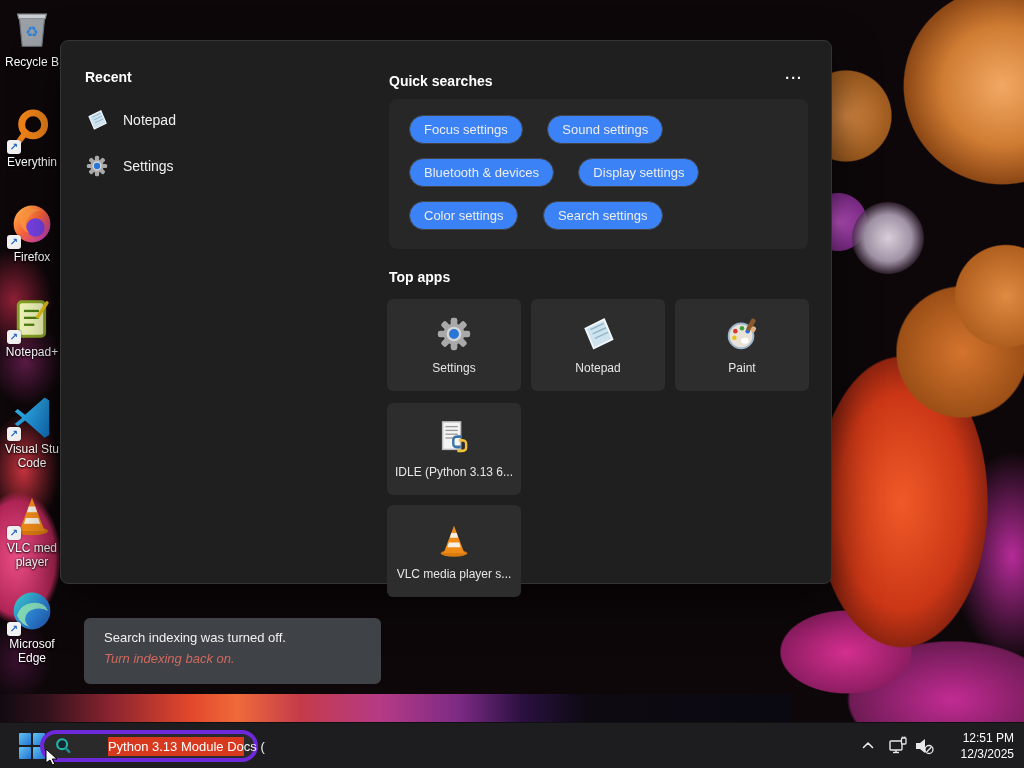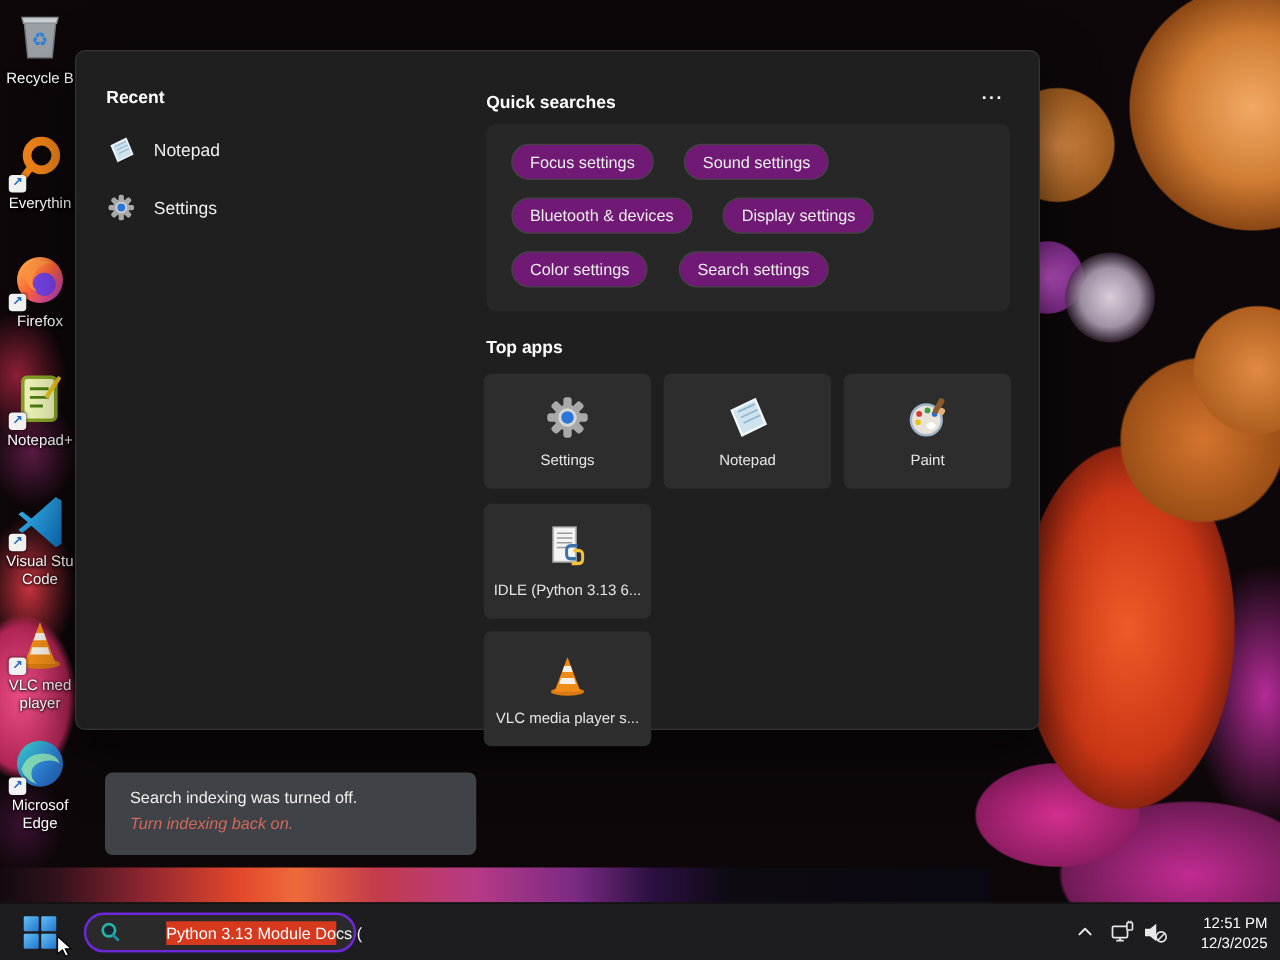--- a/index.html
+++ b/index.html
@@ -42,43 +42,43 @@
   .recent-item{position:absolute;left:24px;width:260px;height:30px;display:flex;align-items:center;
     gap:14px;cursor:pointer;border-radius:4px;}
   .recent-item .ric{width:24px;height:24px;flex:0 0 auto;}
   .recent-item .rlbl{font-size:14px;color:#f0f0f0;}
   #quick-title{left:328px;top:32px;}
   #more-btn{position:absolute;right:28px;top:28px;color:#fff;font-weight:bold;letter-spacing:2px;
     font-size:14px;cursor:pointer;line-height:10px;}
   #quick-card{position:absolute;left:328px;top:58px;width:419px;height:150px;background:#272727;
     border-radius:8px;box-sizing:border-box;padding:16px 20px;}
   .pill{display:inline-flex;align-items:center;height:27px;padding:0 14px;margin:0 20px 14px 0;
-    background:#701a75;border:1px solid #444;border-radius:15px;font-size:13px;color:#ededed;
+    background:#3b82f6;border:1px solid #444;border-radius:15px;font-size:13px;color:#ededed;
     cursor:pointer;white-space:nowrap;}
   #topapps-title{left:328px;top:228px;}
   .tile-row{position:absolute;left:326px;display:flex;gap:10px;}
   #tile-row-1{top:258px;}
   #tile-row-2{top:362px;flex-direction:column;}
   .tile{width:134px;height:92px;background:#2d2d2d;border-radius:6px;display:flex;flex-direction:column;
     align-items:center;justify-content:center;gap:8px;cursor:pointer;box-sizing:border-box;}
   .tile.selected{border:2px solid #fff;background:#323232;}
   .tile .tlbl{font-size:12px;color:#e6e6e6;max-width:120px;white-space:nowrap;overflow:hidden;}
   .tile .tic{width:38px;height:38px;}
   #notif{position:absolute;left:23px;top:577px;width:297px;height:66px;background:#3f4247;
     border-radius:6px;box-sizing:border-box;padding:12px 0 0 20px;}
   #notif .msg{font-size:13px;color:#f0f0f0;}
   #notif .lnk{font-size:13px;margin-top:6px;cursor:pointer;}
   
   #taskbar{position:absolute;left:0;top:722px;width:1024px;height:46px;background:#1d1d1f;z-index:5;
     border-top:1px solid #101012;}
   #start-btn{position:absolute;left:19px;top:10px;width:26px;height:26px;display:grid;
     grid-template-columns:12px 12px;grid-template-rows:12px 12px;gap:2px;cursor:pointer;}
   #start-btn span{background:linear-gradient(135deg,#63c2f5,#2173cf);border-radius:1px;}
-  #tb-search{position:absolute;left:67px;top:7px;width:218px;height:32px;border-radius:16px;
-    background:#2a2a2a;border:2px solid #6d28d9;display:flex;align-items:center;box-sizing:border-box;
+  #tb-search{position:absolute;left:40px;top:7px;width:218px;height:32px;border-radius:16px;
+    background:#2a2a2a;border:4px solid #6d28d9;display:flex;align-items:center;box-sizing:border-box;
     padding:0 10px;cursor:text;}
   #tb-search .mag{width:18px;height:18px;margin-right:7px;flex:0 0 auto;}
   #tb-search .txt{font-size:13px;white-space:pre;color:#f2f2f2;}
   #tb-search .sel{color:#fff;padding:2px 0;}
   .tray-btn{position:absolute;top:11px;width:24px;height:24px;display:flex;align-items:center;
     justify-content:center;cursor:pointer;}
   #tray-chevron{left:856px;}
   #tray-network{left:886px;}
   #tray-volume{left:912px;}
   #clock{position:absolute;right:10px;top:7px;text-align:right;font-size:12px;line-height:16px;

